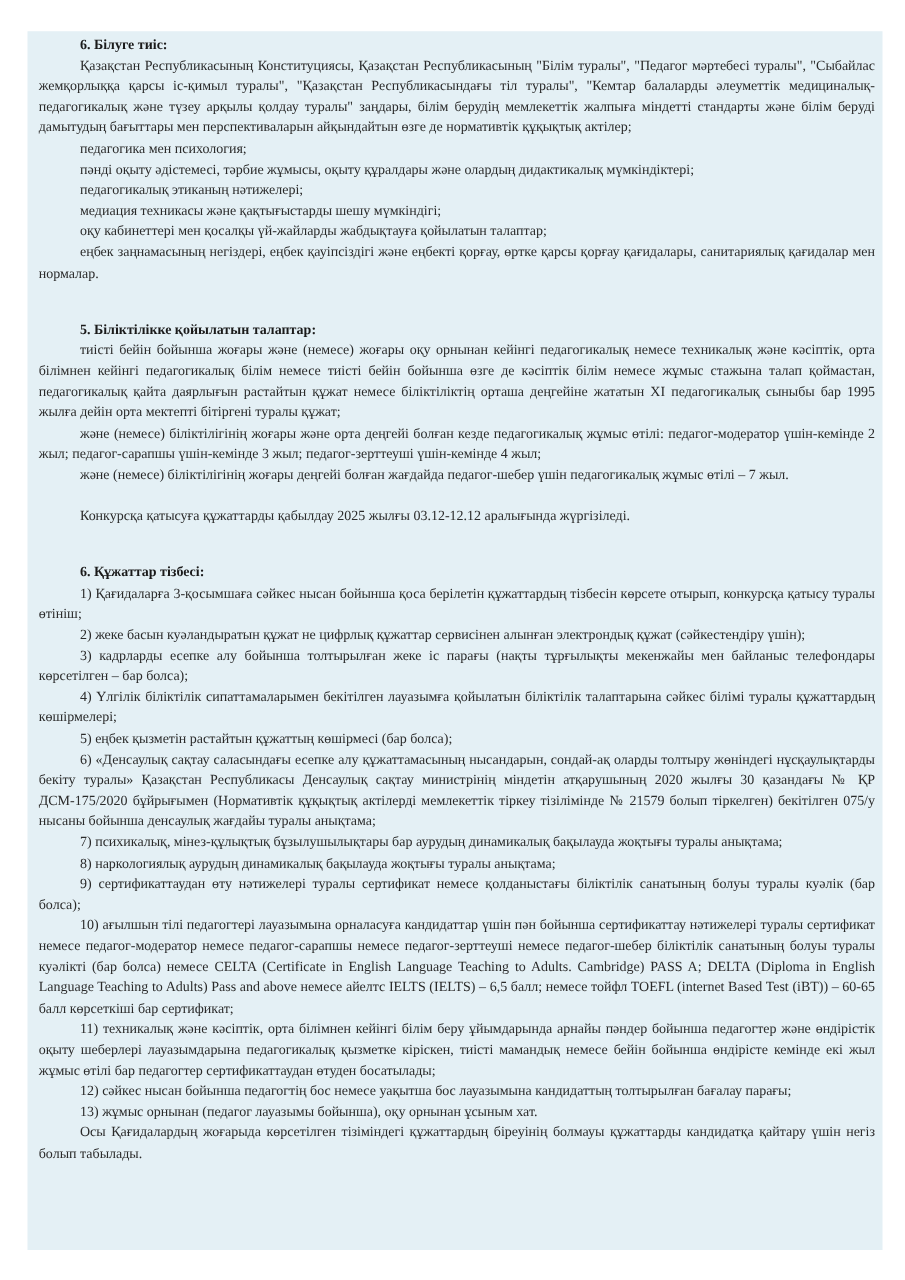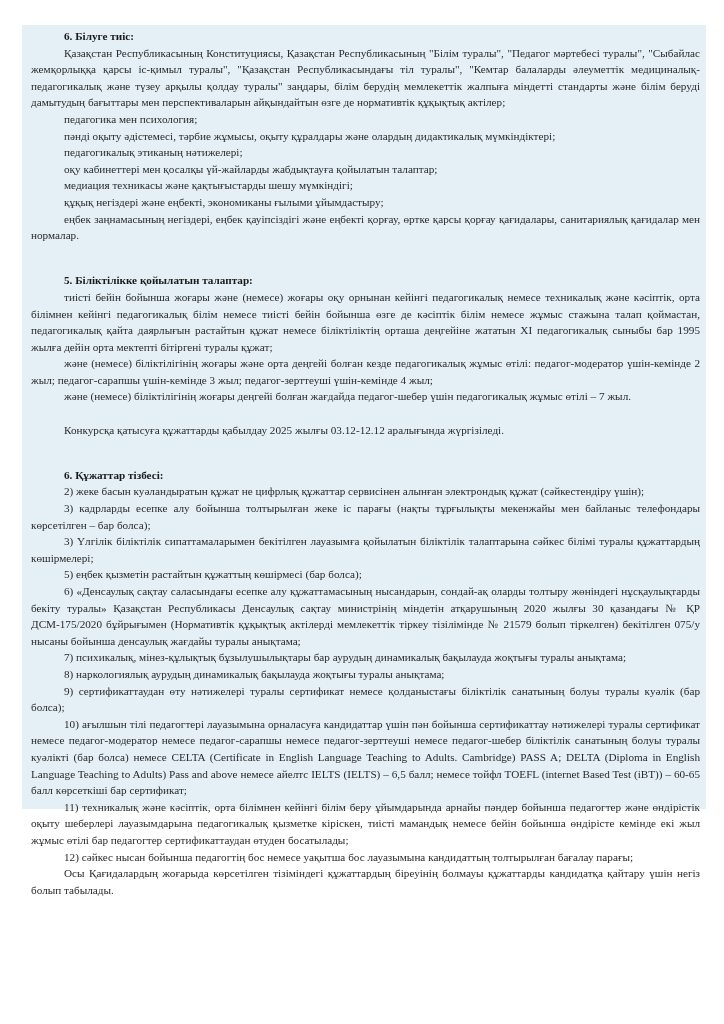--- a/index.html
+++ b/index.html
@@ -1,18 +1,18 @@
 <!DOCTYPE html>
 <html><head>
 <meta charset="utf-8">
 <style>
   html, body { margin: 0; padding: 0; background: #ffffff; }
   body { width: 724px; height: 1024px; position: relative; overflow: hidden; }
   .panel {
-    position: absolute; left: 22px; top: 25px; width: 684px; height: 784px;
+    position: absolute; left: 22px; top: 25px; width: 684px; height: 975px;
     background: #e4f0f5;
     box-sizing: border-box;
     padding: 3px 6px 0 9px;
     font-family: "Liberation Serif", "DejaVu Serif", serif;
     font-size: 11.2px; line-height: 16.6px; color: #2a2a2a;
   }
   .h { font-weight: bold; text-indent: 33px; margin: 0; color: #1a1a1a; }
   p { margin: 0; text-align: justify; text-indent: 33px; }
   .gap1 { height: 16.6px; }
   .gap2 { height: 12px; }
@@ -21,23 +21,22 @@
 <body>
 
 <div class="panel">
 
   <div>
     <p class="h">6. Білуге тиіс:</p>
     <p>Қазақстан Республикасының Конституциясы, Қазақстан Республикасының "Білім туралы", "Педагог мәртебесі туралы", "Сыбайлас жемқорлыққа қарсы іс-қимыл туралы", "Қазақстан Республикасындағы тіл туралы", "Кемтар балаларды әлеуметтік медициналық-педагогикалық және түзеу арқылы қолдау туралы" заңдары, білім берудің мемлекеттік жалпыға міндетті стандарты және білім беруді дамытудың бағыттары мен перспективаларын айқындайтын өзге де нормативтік құқықтық актілер;</p>
     <p>педагогика мен психология;</p>
     <p>пәнді оқыту әдістемесі, тәрбие жұмысы, оқыту құралдары және олардың дидактикалық мүмкіндіктері;</p>
     <p>педагогикалық этиканың нәтижелері;</p>
+    <p>медиация техникасы және қақтығыстарды шешу мүмкіндігі;</p>
     <p>оқу кабинеттері мен қосалқы үй-жайларды жабдықтауға қойылатын талаптар;</p>
-    <p>медиация техникасы және қақтығыстарды шешу мүмкіндігі;</p>
-    <p>құқық негіздері және еңбекті, экономиканы ғылыми ұйымдастыру;</p>
     <p>еңбек заңнамасының негіздері, еңбек қауіпсіздігі және еңбекті қорғау, өртке қарсы қорғау қағидалары, санитариялық қағидалар мен нормалар.</p>
   </div>
 
   <div class="gap1"></div>
   <div class="gap2"></div>
 
   <div>
     <p class="h">5. Біліктілікке қойылатын талаптар:</p>
     <p>тиісті бейін бойынша жоғары және (немесе) жоғары оқу орнынан кейінгі педагогикалық немесе техникалық және кәсіптік, орта білімнен кейінгі педагогикалық білім немесе тиісті бейін бойынша өзге де кәсіптік білім немесе жұмыс стажына талап қоймастан, педагогикалық қайта даярлығын растайтын құжат немесе біліктіліктің орташа деңгейіне жататын XI педагогикалық сыныбы бар 1995 жылға дейін орта мектепті бітіргені туралы құжат;</p>
     <p>және (немесе) біліктілігінің жоғары және орта деңгейі болған кезде педагогикалық жұмыс өтілі: педагог-модератор үшін-кемінде 2 жыл; педагог-сарапшы үшін-кемінде 3 жыл; педагог-зерттеуші үшін-кемінде 4 жыл;</p>
@@ -46,30 +45,32 @@
 
   <div class="gap1"></div>
 
   <p>Конкурсқа қатысуға құжаттарды қабылдау 2025 жылғы 03.12-12.12  аралығында жүргізіледі.</p>
 
   <div class="gap1"></div>
   <div class="gap2"></div>
 
   <div>
     <p class="h">6. Құжаттар тізбесі:</p>
+    <p>1) Қағидаларға 3-қосымшаға сәйкес нысан бойынша қоса берілетін құжаттардың тізбесін көрсете отырып, конкурсқа қатысу туралы өтініш;</p>
     <p>2) жеке басын куәландыратын құжат не цифрлық құжаттар сервисінен алынған электрондық құжат (сәйкестендіру үшін);</p>
     <p>3) кадрларды есепке алу бойынша толтырылған жеке іс парағы (нақты тұрғылықты мекенжайы мен байланыс телефондары көрсетілген – бар болса);</p>
-    <p>3) Үлгілік біліктілік сипаттамаларымен бекітілген лауазымға қойылатын біліктілік талаптарына сәйкес білімі туралы құжаттардың көшірмелері;</p>
+    <p>4) Үлгілік біліктілік сипаттамаларымен бекітілген лауазымға қойылатын біліктілік талаптарына сәйкес білімі туралы құжаттардың көшірмелері;</p>
     <p>5) еңбек қызметін растайтын құжаттың көшірмесі (бар болса);</p>
     <p>6) «Денсаулық сақтау саласындағы есепке алу құжаттамасының нысандарын, сондай-ақ оларды толтыру жөніндегі нұсқаулықтарды бекіту туралы» Қазақстан Республикасы Денсаулық сақтау министрінің міндетін атқарушының 2020 жылғы 30 қазандағы № ҚР ДСМ-175/2020 бұйрығымен (Нормативтік құқықтық актілерді мемлекеттік тіркеу тізілімінде № 21579 болып тіркелген) бекітілген 075/у нысаны бойынша денсаулық жағдайы туралы анықтама;</p>
     <p>7) психикалық, мінез-құлықтық бұзылушылықтары бар аурудың динамикалық бақылауда жоқтығы туралы анықтама;</p>
     <p>8) наркологиялық аурудың динамикалық бақылауда жоқтығы туралы анықтама;</p>
     <p>9) сертификаттаудан өту нәтижелері туралы сертификат немесе қолданыстағы біліктілік санатының болуы туралы куәлік (бар болса);</p>
     <p>10) ағылшын тілі педагогтері лауазымына орналасуға кандидаттар үшін пән бойынша сертификаттау нәтижелері туралы сертификат немесе педагог-модератор немесе педагог-сарапшы немесе педагог-зерттеуші немесе педагог-шебер біліктілік санатының болуы туралы куәлікті (бар болса) немесе CELTA (Certificate in English Language Teaching to Adults. Cambridge) PASS A; DELTA (Diploma in English Language Teaching to Adults) Pass and above немесе айелтс IELTS (IELTS) – 6,5 балл; немесе тойфл TOEFL (internet Based Test (iBT)) – 60-65 балл көрсеткіші бар сертификат;</p>
     <p>11) техникалық және кәсіптік, орта білімнен кейінгі білім беру ұйымдарында арнайы пәндер бойынша педагогтер және өндірістік оқыту шеберлері лауазымдарына педагогикалық қызметке кіріскен, тиісті мамандық немесе бейін бойынша өндірісте кемінде екі жыл жұмыс өтілі бар педагогтер сертификаттаудан өтуден босатылады;</p>
     <p>12) сәйкес нысан бойынша педагогтің бос немесе уақытша бос лауазымына кандидаттың толтырылған бағалау парағы;</p>
+    <p>13) жұмыс орнынан (педагог лауазымы бойынша), оқу орнынан ұсыным хат.</p>
     <p>Осы Қағидалардың жоғарыда көрсетілген тізіміндегі құжаттардың біреуінің болмауы құжаттарды кандидатқа қайтару үшін негіз болып табылады.</p>
   </div>
 
   <div class="gap1"></div>
   <div class="gap2"></div>
 
 </div>
 
 </body></html>

